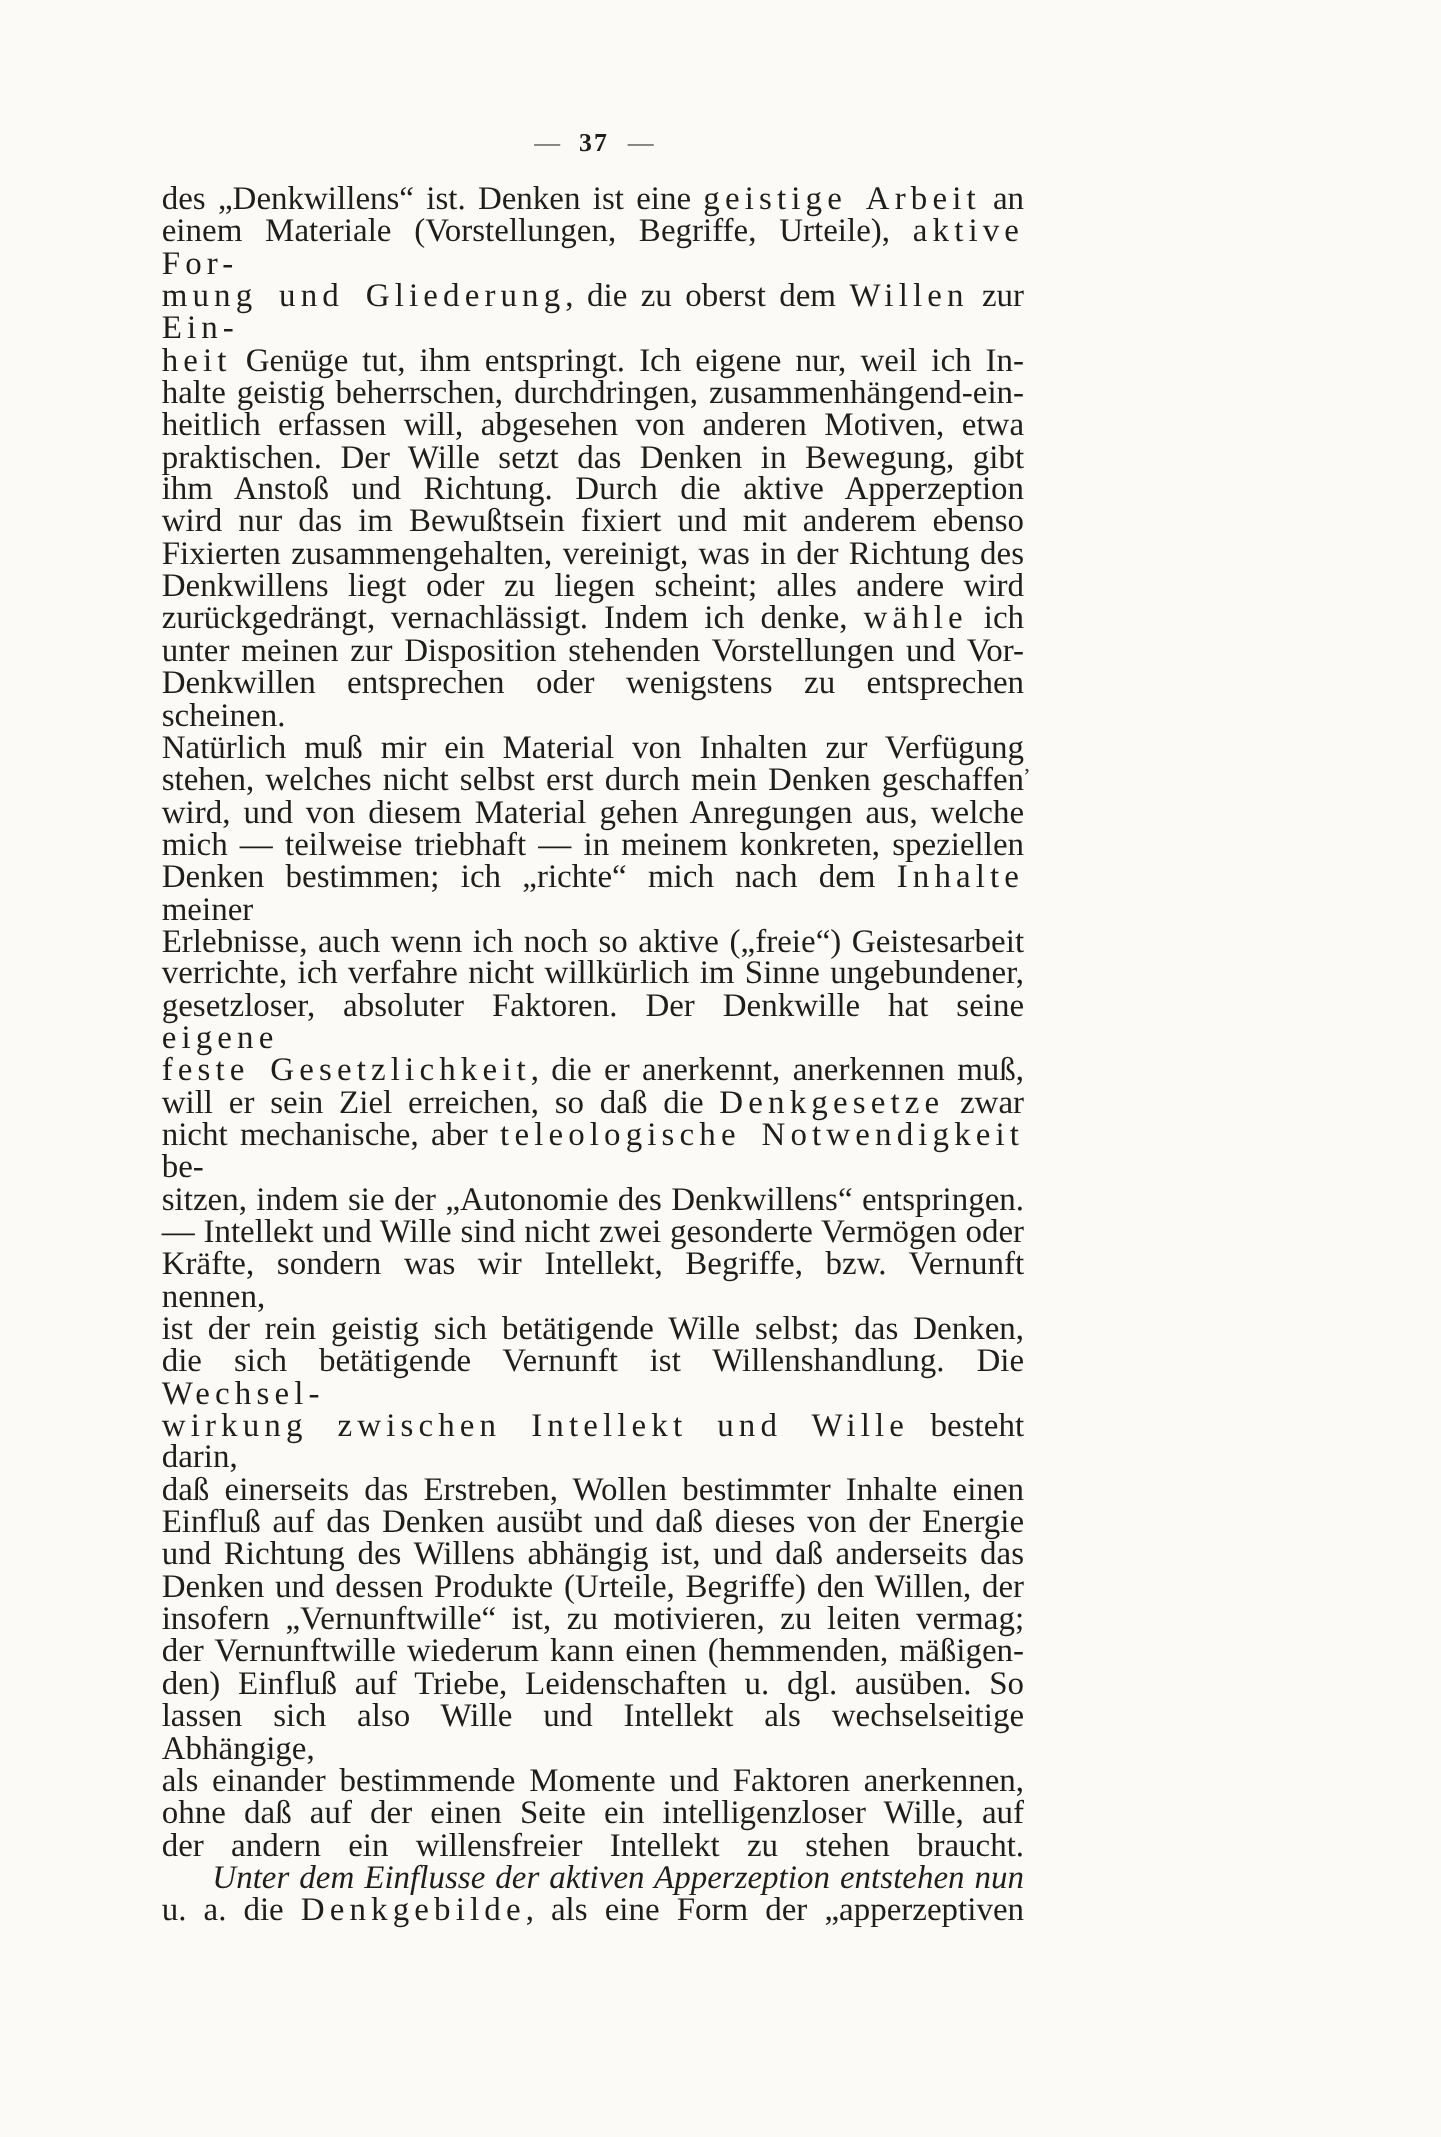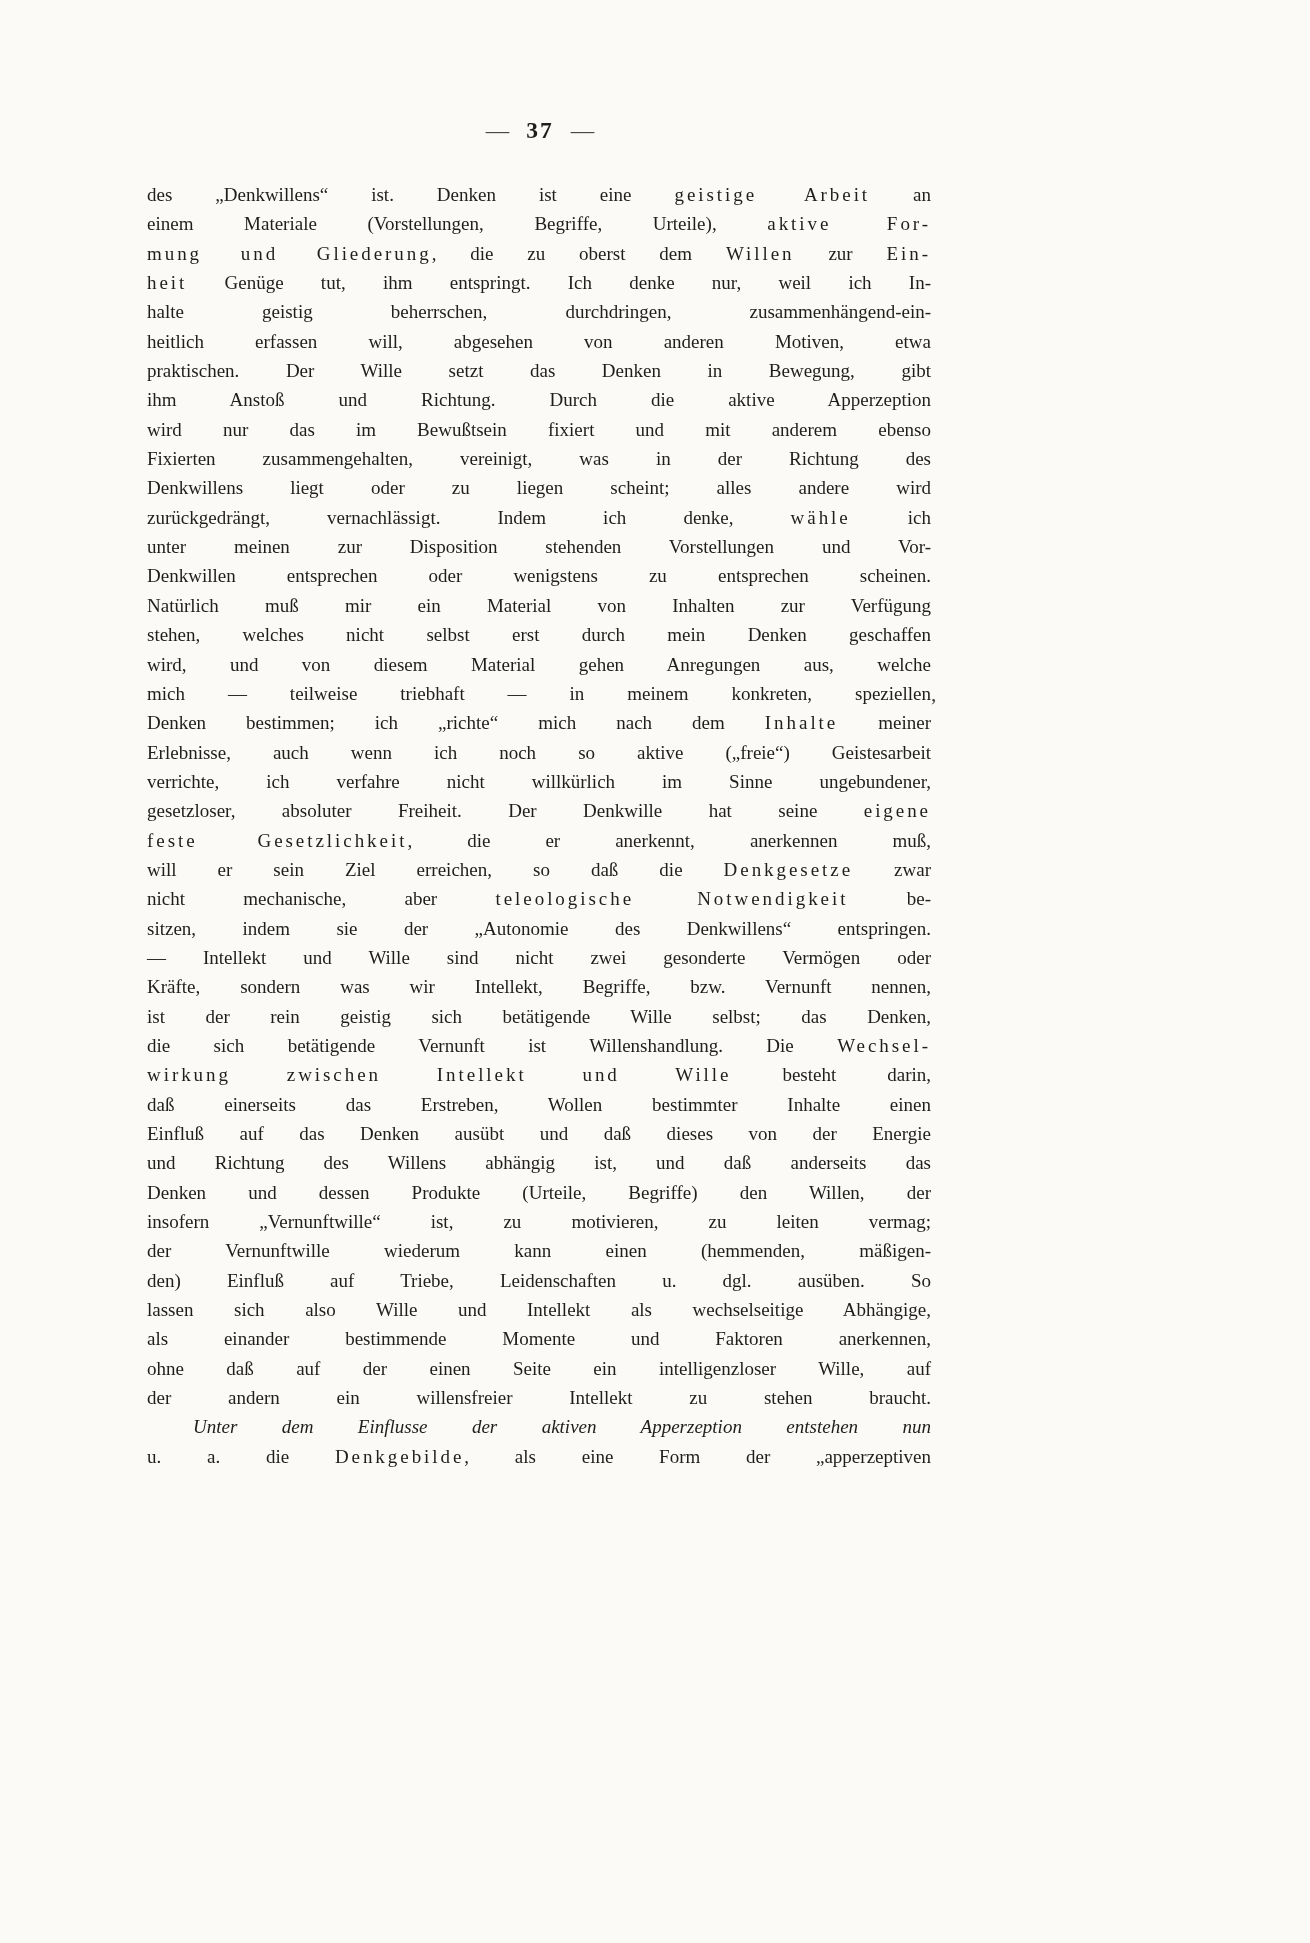--- a/index.html
+++ b/index.html
@@ -23,24 +23,24 @@
   .page-header .dash { color: #4a4a46; }
   .page-header .page-number {
     display: inline-block;
     margin: 0 17px;
     font-weight: 600;
     letter-spacing: 2px;
   }
 
   .text-block {
     position: absolute;
-    top: 180px;
+    top: 166px;
     left: 147px;
     width: 784px;
-    font-size: 19px;
+    font-size: 30px;
     line-height: 29.35px;
   }
 
   .line { text-align: justify; text-align-last: justify; }
   .line.indent { text-indent: 46px; font-style: italic; }
 
   .sperr { letter-spacing: 0.155em; word-spacing: 0.1em; }
 
   .artifact {
     position: absolute;
@@ -56,39 +56,39 @@
 <div class="page" style="background: rgb(251, 250, 246); color: rgb(32, 30, 27);">
   <div class="page-header">
     <span class="dash">—</span><span class="page-number">37</span><span class="dash">—</span>
   </div>
 
   <div class="text-block">
       <div>
         <div class="line"><span>des „Denkwillens“ ist. Denken ist eine </span><span class="sperr">geistige Arbeit</span><span> an</span></div>
         <div class="line"><span>einem Materiale (Vorstellungen, Begriffe, Urteile), </span><span class="sperr">aktive For-</span></div>
         <div class="line"><span class="sperr">mung und Gliederung</span><span>, die zu oberst dem </span><span class="sperr">Willen</span><span> zur </span><span class="sperr">Ein-</span></div>
-        <div class="line"><span class="sperr">heit</span><span> Genüge tut, ihm entspringt. Ich denke nur, weil ich In-</span></div>
+        <div class="line"><span class="sperr">heit</span><span> Genüge tut, ihm entspringt. Ich eigene nur, weil ich In-</span></div>
         <div class="line"><span>halte geistig beherrschen, durchdringen, zusammenhängend-ein-</span></div>
         <div class="line"><span>heitlich erfassen will, abgesehen von anderen Motiven, etwa</span></div>
         <div class="line"><span>praktischen. Der Wille setzt das Denken in Bewegung, gibt</span></div>
         <div class="line"><span>ihm Anstoß und Richtung. Durch die aktive Apperzeption</span></div>
         <div class="line"><span>wird nur das im Bewußtsein fixiert und mit anderem ebenso</span></div>
         <div class="line"><span>Fixierten zusammengehalten, vereinigt, was in der Richtung des</span></div>
         <div class="line"><span>Denkwillens liegt oder zu liegen scheint; alles andere wird</span></div>
         <div class="line"><span>zurückgedrängt, vernachlässigt. Indem ich denke, </span><span class="sperr">wähle</span><span> ich</span></div>
         <div class="line"><span>unter meinen zur Disposition stehenden Vorstellungen und Vor-</span></div>
         <div class="line"><span>Denkwillen entsprechen oder wenigstens zu entsprechen scheinen.</span></div>
         <div class="line"><span>Natürlich muß mir ein Material von Inhalten zur Verfügung</span></div>
         <div class="line"><span>stehen, welches nicht selbst erst durch mein Denken geschaffen</span></div>
         <div class="line"><span>wird, und von diesem Material gehen Anregungen aus, welche</span></div>
         <div class="line"><span>mich — teilweise triebhaft — in meinem konkreten, speziellen</span></div>
         <div class="line"><span>Denken bestimmen; ich „richte“ mich nach dem </span><span class="sperr">Inhalte</span><span> meiner</span></div>
         <div class="line"><span>Erlebnisse, auch wenn ich noch so aktive („freie“) Geistesarbeit</span></div>
         <div class="line"><span>verrichte, ich verfahre nicht willkürlich im Sinne ungebundener,</span></div>
-        <div class="line"><span>gesetzloser, absoluter Freiheit. Der Denkwille hat seine </span><span class="sperr">eigene</span></div>
+        <div class="line"><span>gesetzloser, absoluter Faktoren. Der Denkwille hat seine </span><span class="sperr">eigene</span></div>
         <div class="line"><span class="sperr">feste Gesetzlichkeit</span><span>, die er anerkennt, anerkennen muß,</span></div>
         <div class="line"><span>will er sein Ziel erreichen, so daß die </span><span class="sperr">Denkgesetze</span><span> zwar</span></div>
         <div class="line"><span>nicht mechanische, aber </span><span class="sperr">teleologische Notwendigkeit</span><span> be-</span></div>
         <div class="line"><span>sitzen, indem sie der „Autonomie des Denkwillens“ entspringen.</span></div>
         <div class="line"><span>— Intellekt und Wille sind nicht zwei gesonderte Vermögen oder</span></div>
         <div class="line"><span>Kräfte, sondern was wir Intellekt, Begriffe, bzw. Vernunft nennen,</span></div>
         <div class="line"><span>ist der rein geistig sich betätigende Wille selbst; das Denken,</span></div>
         <div class="line"><span>die sich betätigende Vernunft ist Willenshandlung. Die </span><span class="sperr">Wechsel-</span></div>
         <div class="line"><span class="sperr">wirkung zwischen Intellekt und Wille</span><span> besteht darin,</span></div>
         <div class="line"><span>daß einerseits das Erstreben, Wollen bestimmter Inhalte einen</span></div>

